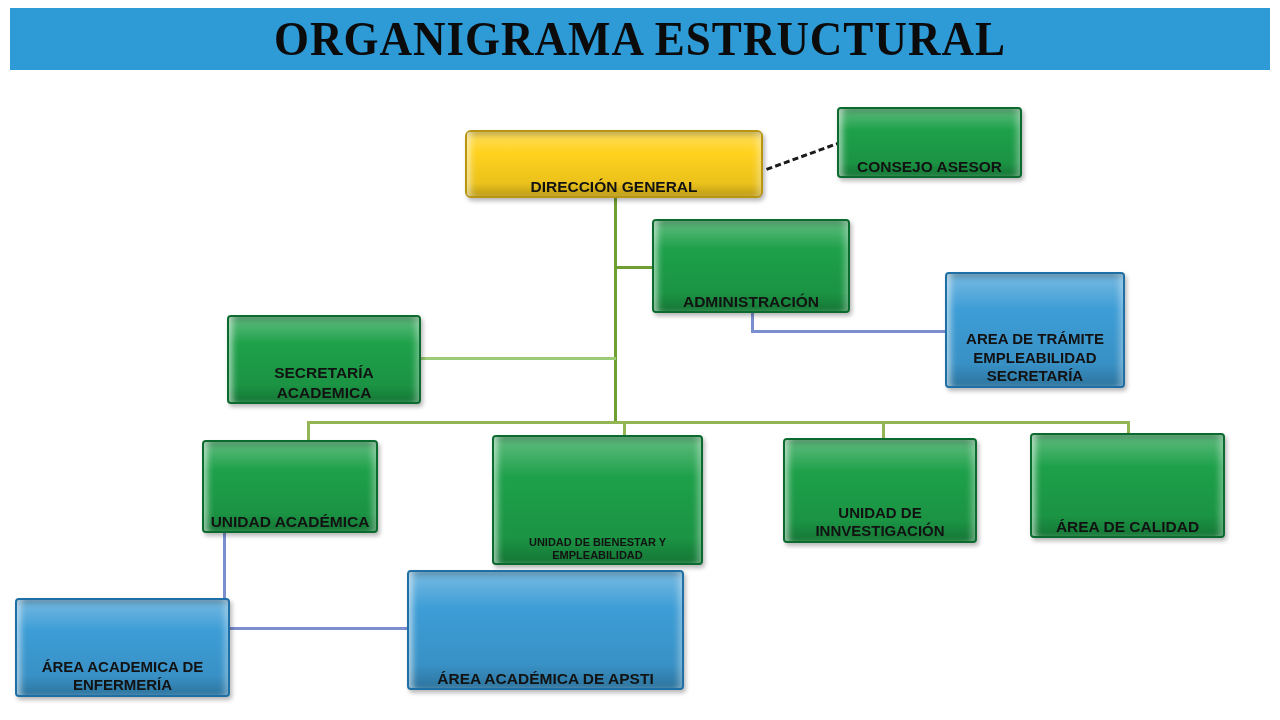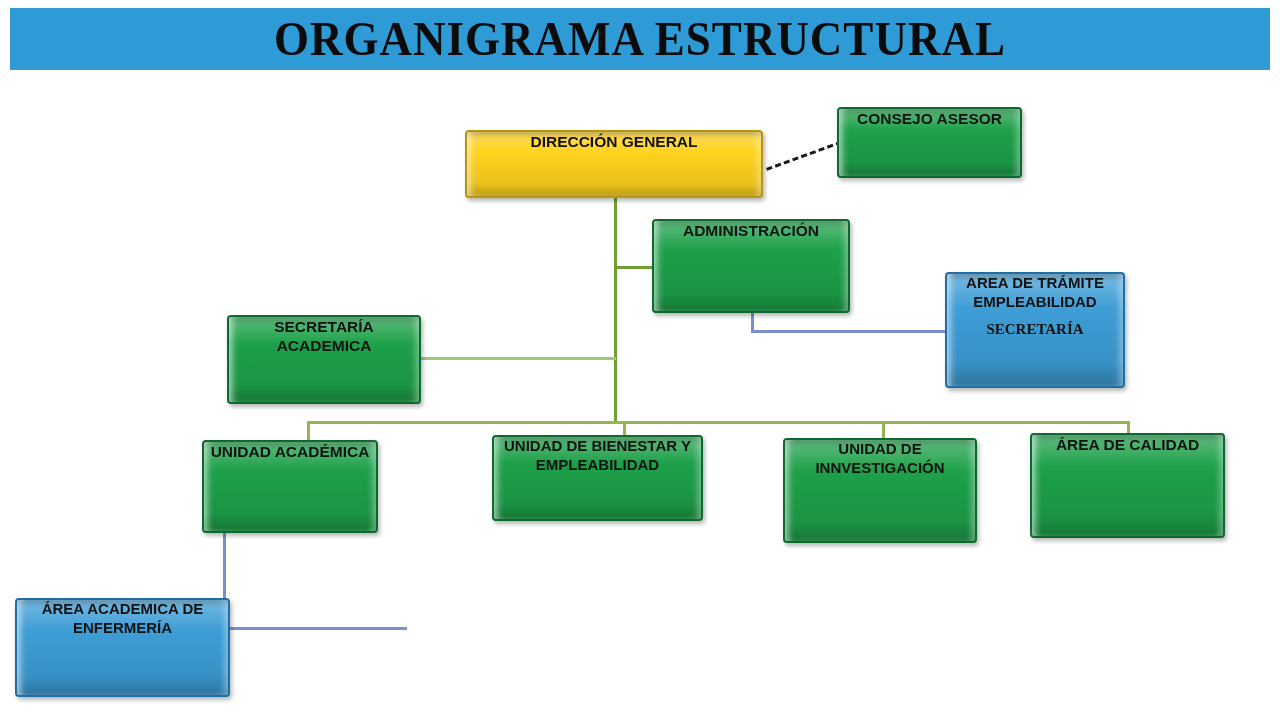--- a/index.html
+++ b/index.html
@@ -14,21 +14,21 @@
     background:var(--banner-blue,#2E9AD6);
     display:flex;align-items:center;justify-content:center;
   }
   #banner .title{
     font-family:"Liberation Serif",serif;font-weight:700;font-size:45px;
     letter-spacing:1px;color:#0b0b0b;transform:scaleY(1.06);white-space:nowrap;
   }
   
   .node{
     position:absolute;box-sizing:border-box;border-radius:4px;
-    display:flex;flex-direction:column;align-items:center;justify-content:flex-start;
+    display:flex;flex-direction:column;align-items:center;justify-content:flex-end;
     text-align:center;font-weight:700;font-size:15px;line-height:1.25;color:#121212;
     box-shadow:2px 3px 4px rgba(0,0,0,.28);
   }
   .node::before{ 
     content:"";position:absolute;inset:0;border-radius:2px;pointer-events:none;
     background:linear-gradient(180deg,rgba(255,255,255,.30),rgba(255,255,255,0) 32%,rgba(0,0,0,.08) 80%,rgba(0,0,0,.26) 100%);
     box-shadow:inset 7px 0 7px -4px rgba(255,255,255,.65),
                inset -7px 0 7px -4px rgba(255,255,255,.40),
                inset 0 7px 7px -5px rgba(0,0,0,.35);
   }
@@ -64,55 +64,58 @@
   <div class="line lrow" style="left:307px;top:421px;width:823px;height:3px;"></div>
   <div class="line lrow" style="left:307px;top:421px;width:3px;height:21px;"></div>
   <div class="line lrow" style="left:623px;top:421px;width:3px;height:16px;"></div>
   <div class="line lrow" style="left:882px;top:421px;width:3px;height:19px;"></div>
   <div class="line lrow" style="left:1127px;top:421px;width:3px;height:14px;"></div>
   <div class="line lb" style="left:751px;top:312px;width:3px;height:21px;"></div>
   <div class="line lb" style="left:751px;top:330px;width:194px;height:3px;"></div>
   <div class="line lb" style="left:223px;top:531px;width:3px;height:68px;"></div>
   <div class="line lb" style="left:229px;top:627px;width:178px;height:3px;"></div>
 
-  <div class="node yellow" style="left:465px;top:130px;width:298px;height:68px;font-size:15.5px;">
+  <div class="node yellow" style="left:465px;top:130px;width:298px;height:68px;font-size:15.5px;border-radius:6px;">
     <span class="nodelabel">DIRECCIÓN GENERAL</span>
   </div>
 
   <div class="node green" style="left:837px;top:107px;width:185px;height:71px;font-size:15.5px;">
     <span class="nodelabel">CONSEJO ASESOR</span>
   </div>
 
   <div class="node green" style="left:652px;top:219px;width:198px;height:94px;font-size:15.5px;">
     <span class="nodelabel">ADMINISTRACIÓN</span>
   </div>
 
   <div class="node blue" style="left:945px;top:272px;width:180px;height:116px;font-size:15px;">
     <span class="nodelabel" style="max-width:150px;">AREA DE TRÁMITE EMPLEABILIDAD</span>
-    <span class="nodelabel" style="margin-top:8px;font-family:Liberation Serif, serif;">SECRETARÍA</span>
+    <span class="nodelabel" style="">SECRETARÍA</span>
   </div>
 
   <div class="node green" style="left:227px;top:315px;width:194px;height:89px;font-size:15.5px;">
     <span class="nodelabel" style="max-width:130px;">SECRETARÍA ACADEMICA</span>
   </div>
 
   <div class="node green" style="left:202px;top:440px;width:176px;height:93px;font-size:15.5px;">
     <span class="nodelabel">UNIDAD ACADÉMICA</span>
   </div>
 
-  <div class="node green" style="left:492px;top:435px;width:211px;height:86px;font-size:15px;">
+  <div class="node green" style="left:492px;top:435px;width:211px;height:130px;font-size:11px;">
     <span class="nodelabel" style="max-width:195px;">UNIDAD DE BIENESTAR Y EMPLEABILIDAD</span>
   </div>
 
   <div class="node green" style="left:783px;top:438px;width:194px;height:105px;font-size:15px;">
     <span class="nodelabel" style="max-width:150px;">UNIDAD DE INNVESTIGACIÓN</span>
   </div>
 
   <div class="node green" style="left:1030px;top:433px;width:195px;height:105px;font-size:15.5px;">
     <span class="nodelabel">ÁREA DE CALIDAD</span>
   </div>
 
   <div class="node blue" style="left:15px;top:598px;width:215px;height:99px;font-size:15px;">
     <span class="nodelabel" style="max-width:190px;">ÁREA ACADEMICA DE ENFERMERÍA</span>
   </div>
 
+  <div class="node blue" style="left:407px;top:570px;width:277px;height:120px;font-size:15.5px;">
+    <span class="nodelabel">ÁREA ACADÉMICA DE APSTI</span>
+  </div>
 
 </div>
 
 </body></html>

